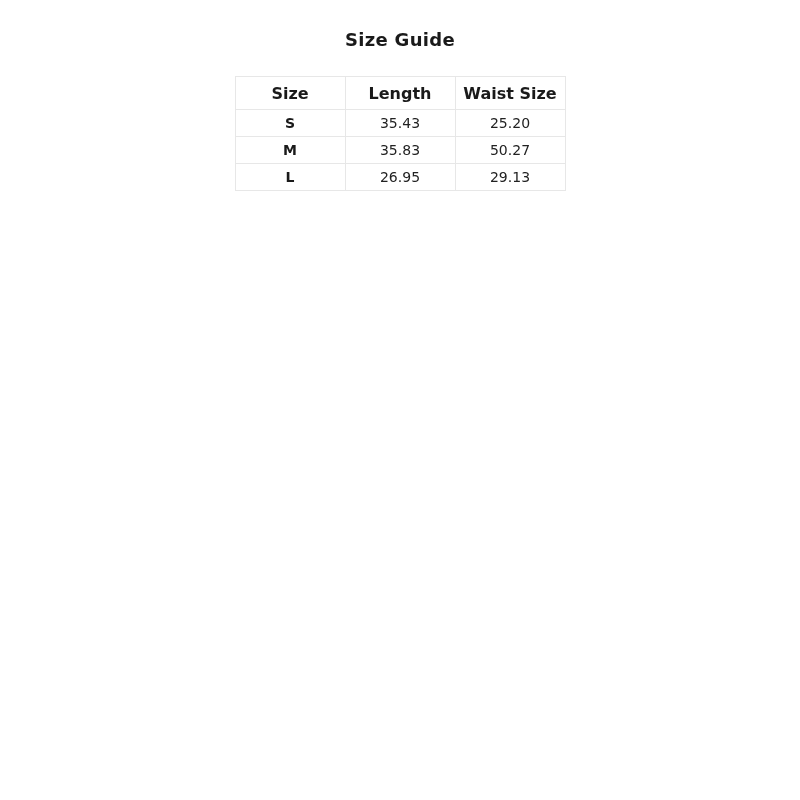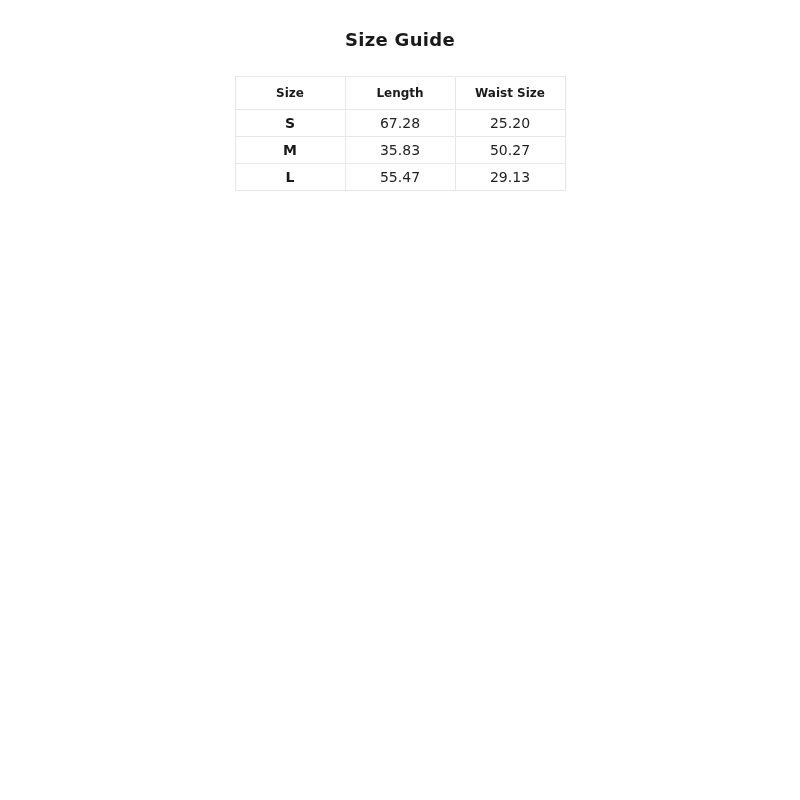--- a/index.html
+++ b/index.html
@@ -31,21 +31,21 @@
     table.size-table th,
     table.size-table td {
       width: 110px;
       border: 1px solid #e7e7e7;
       text-align: center;
       vertical-align: middle;
       background: #ffffff;
     }
     table.size-table th {
       height: 33px;
-      font-size: 12px;
+      font-size: 16px;
       font-weight: bold;
       color: #1a1a1a;
     }
     table.size-table td {
       height: 27px;
       font-size: 14px;
       color: #222222;
     }
     table.size-table td.size-col {
       font-weight: bold;
@@ -69,30 +69,30 @@
     <thead>
       <tr>
         <th>Size</th>
         <th>Length</th>
         <th>Waist Size</th>
       </tr>
     </thead>
     <tbody>
       <tr>
         <td class="size-col">S</td>
-        <td>67.28</td>
+        <td>35.43</td>
         <td>25.20</td>
       </tr>
       <tr>
         <td class="size-col">M</td>
         <td>35.83</td>
         <td>50.27</td>
       </tr>
       <tr>
         <td class="size-col">L</td>
-        <td>55.47</td>
+        <td>26.95</td>
         <td>29.13</td>
       </tr>
     </tbody>
   </table>
 
 
 </div>
 
 </body></html>

